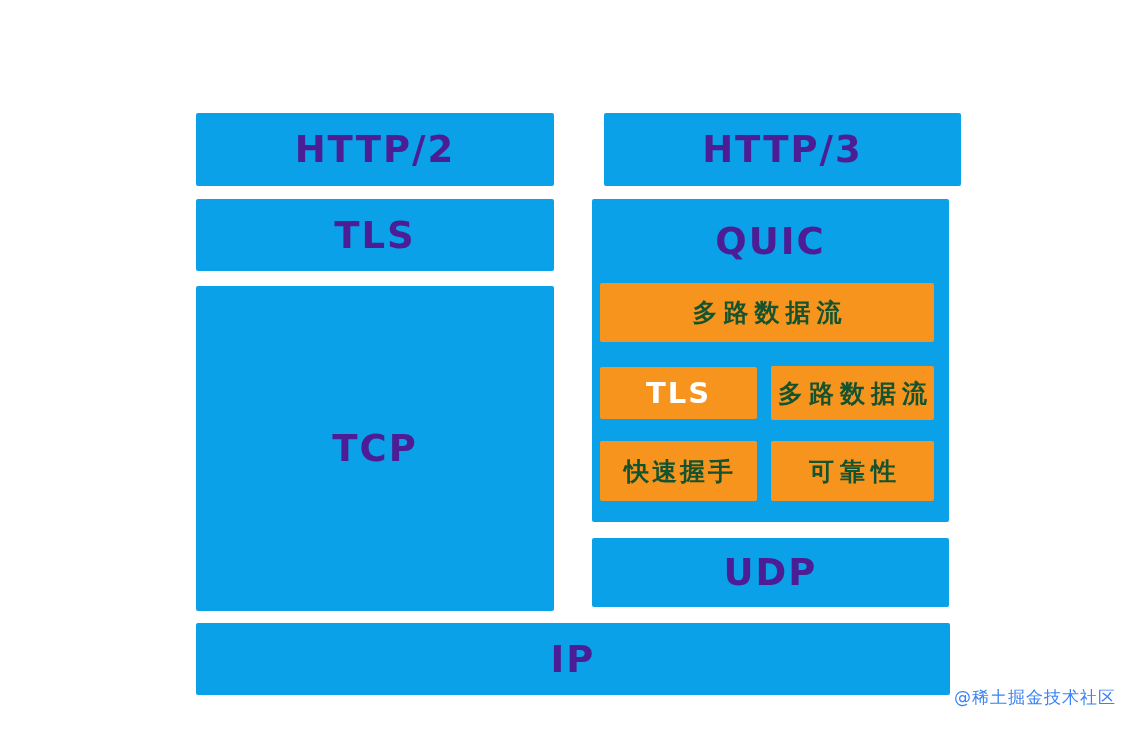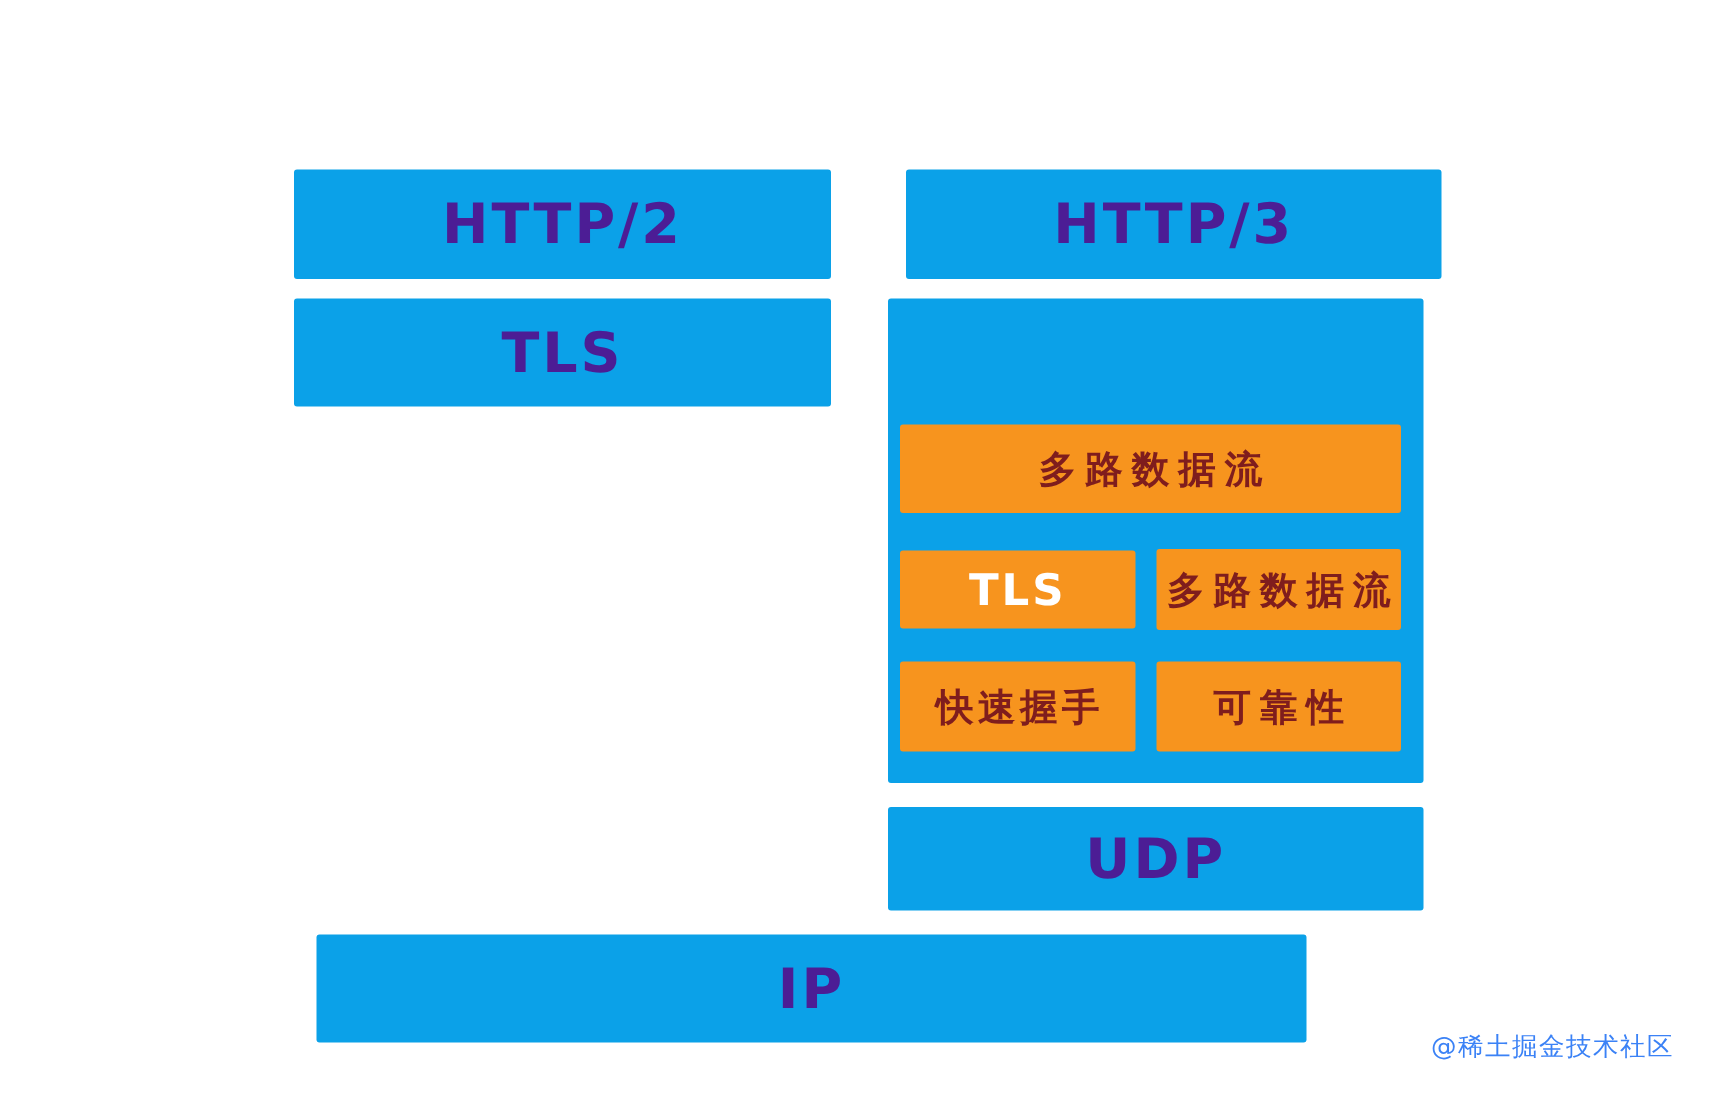--- a/index.html
+++ b/index.html
@@ -40,21 +40,21 @@
     align-items: center;
     justify-content: center;
     color: #ffffff;
     font-weight: bold;
     box-sizing: border-box;
   }
   .feature .zh {
     font-size: 25px;
     letter-spacing: 6px;
     text-indent: 6px; 
-    color: #7f1d1d;
+    color: #14532d;
     font-weight: bold;
     text-align: right;
   }
   .feature .latin {
     font-size: 29px;
     letter-spacing: 2px;
     color: #ffffff;
     font-weight: bold;
   }
   
@@ -84,27 +84,33 @@
 <div class="canvas">
 
   <div class="box" style="left:196px; top:113px; width:358px; height:73px;">
     <span class="latin-label">HTTP/2</span>
   </div>
 
   <div class="box" style="left:196px; top:199px; width:358px; height:72px;">
     <span class="latin-label">TLS</span>
   </div>
 
+  <div class="box" style="left:196px; top:286px; width:358px; height:325px;">
+    <span class="latin-label">TCP</span>
+  </div>
 
   <div class="box" style="left:592px; top:113px; width:357px; height:73px;margin-left:12px;">
     <span class="latin-label">HTTP/3</span>
   </div>
 
   <div class="box" style="left:592px; top:199px; width:357px; height:323px;"></div>
 
+  <div class="quic-label-strip">
+    <span class="latin-label">QUIC</span>
+  </div>
 
   <div class="feature" style="left:600px; top:283px; width:334px; height:59px;">
     <span class="zh">多路数据流</span>
   </div>
 
   <div class="feature" style="left:600px; top:367px; width:157px; height:52px;">
     <span class="latin">TLS</span>
   </div>
 
   <div class="feature" style="left:771px; top:366px; width:163px; height:54px;">
@@ -116,19 +122,19 @@
   </div>
 
   <div class="feature" style="left:771px; top:441px; width:163px; height:60px;">
     <span class="zh">可靠性</span>
   </div>
 
   <div class="box" style="left:592px; top:538px; width:357px; height:69px;">
     <span class="latin-label">UDP</span>
   </div>
 
-  <div class="box" style="left:211px; top:623px; width:660px; height:72px;">
+  <div class="box" style="left:196px; top:623px; width:754px; height:72px;">
     <span class="latin-label">IP</span>
   </div>
 
   <div class="watermark">@稀土掘金技术社区</div>
 
 </div>
 
 </body></html>

